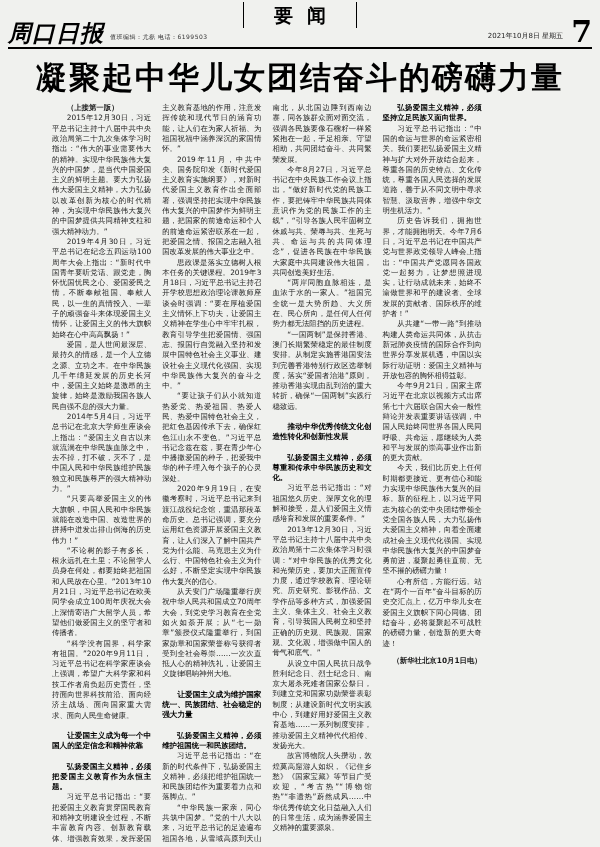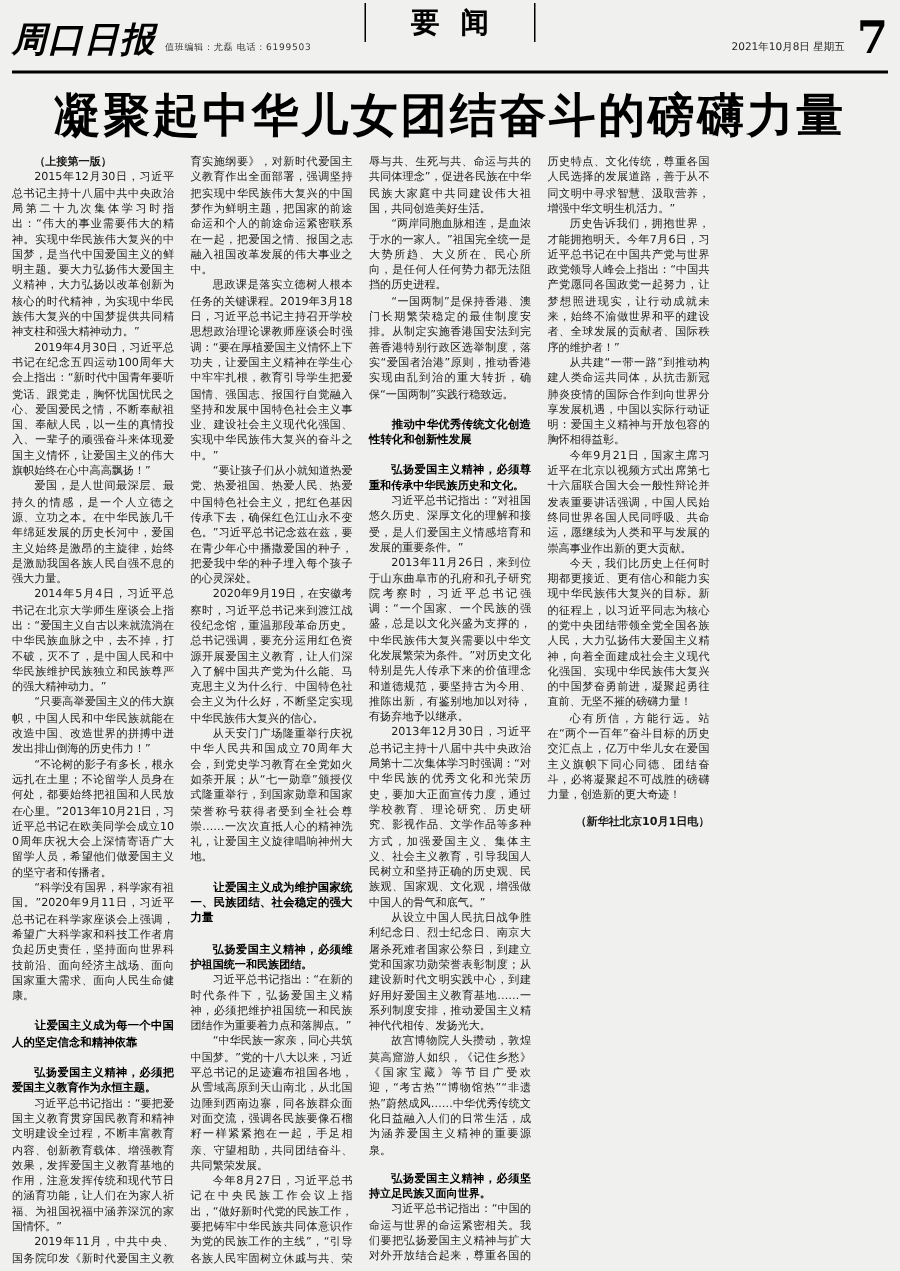--- a/index.html
+++ b/index.html
@@ -7,21 +7,21 @@
     width:600px; height:847px;
     background:#f0f1ee;
     font-family:"DejaVu Sans","Liberation Sans",sans-serif;
     color:#141414;
     overflow:hidden;
   }
   .page { padding:8px 8px 0 8px; width:584px; }
 
   
   .header {
-    display:flex; justify-content:space-between; align-items:center;
+    display:flex; justify-content:space-between; align-items:flex-end;
     height:36px; position:relative;
   }
   .mast { display:flex; align-items:flex-end; gap:6px; }
   .mast-name {
     font-family:"DejaVu Serif","Liberation Serif",serif;
     font-weight:bold; font-style:italic;
     font-size:23px; line-height:1; letter-spacing:1px; color:#000;
   }
   .mast-info { font-size:6px; color:#333; padding-bottom:2px; letter-spacing:0.5px; }
   .section {
@@ -48,21 +48,21 @@
     font-family:"DejaVu Serif","Liberation Serif",serif;
     font-size:31px; font-weight:700; letter-spacing:2px;
     text-align:center; color:#000; line-height:1.1;
   }
 
   
   .columns {
     column-count:5; column-gap:11px; column-fill:auto;
     height:742px; overflow:hidden;
     font-size:7.4px; line-height:10.3px;
-    text-align:justify; color:#1a1a1a;
+    text-align:justify; color:#1a1a1a;margin-left:44px;
   }
   .blk { margin:0; text-indent:2em; word-break:break-all; }
   h3.blk { font-size:7.6px; }
   .blk-subhead { font-weight:bold; margin:10px 0; color:#000; }
   .blk-lead { font-weight:bold; margin-top:9px; color:#000; }
   .blk-note { font-weight:bold; }
   .blk-sign { text-align:right; text-indent:0; font-weight:bold; margin-top:7px; }
 </style>
 </head>
 <body>
@@ -109,21 +109,20 @@
       <h3 class="blk blk-subhead">让爱国主义成为维护国家统一、民族团结、社会稳定的强大力量</h3>
       <p class="blk blk-lead">弘扬爱国主义精神，必须维护祖国统一和民族团结。</p>
       <p class="blk blk-p">习近平总书记指出：“在新的时代条件下，弘扬爱国主义精神，必须把维护祖国统一和民族团结作为重要着力点和落脚点。”</p>
       <p class="blk blk-p">“中华民族一家亲，同心共筑中国梦。”党的十八大以来，习近平总书记的足迹遍布祖国各地，从雪域高原到天山南北，从北国边陲到西南边寨，同各族群众面对面交流，强调各民族要像石榴籽一样紧紧抱在一起，手足相亲、守望相助，共同团结奋斗、共同繁荣发展。</p>
       <p class="blk blk-p">今年8月27日，习近平总书记在中央民族工作会议上指出，“做好新时代党的民族工作，要把铸牢中华民族共同体意识作为党的民族工作的主线”，“引导各族人民牢固树立休戚与共、荣辱与共、生死与共、命运与共的共同体理念”，促进各民族在中华民族大家庭中共同建设伟大祖国，共同创造美好生活。</p>
       <p class="blk blk-p">“两岸同胞血脉相连，是血浓于水的一家人。”祖国完全统一是大势所趋、大义所在、民心所向，是任何人任何势力都无法阻挡的历史进程。</p>
       <p class="blk blk-p">“一国两制”是保持香港、澳门长期繁荣稳定的最佳制度安排。从制定实施香港国安法到完善香港特别行政区选举制度，落实“爱国者治港”原则，推动香港实现由乱到治的重大转折，确保“一国两制”实践行稳致远。</p>
       <h3 class="blk blk-subhead">推动中华优秀传统文化创造性转化和创新性发展</h3>
       <p class="blk blk-lead">弘扬爱国主义精神，必须尊重和传承中华民族历史和文化。</p>
       <p class="blk blk-p">习近平总书记指出：“对祖国悠久历史、深厚文化的理解和接受，是人们爱国主义情感培育和发展的重要条件。”</p>
-      <p class="blk blk-p">2013年11月26日，来到位于山东曲阜市的孔府和孔子研究院考察时，习近平总书记强调：“一个国家、一个民族的强盛，总是以文化兴盛为支撑的，中华民族伟大复兴需要以中华文化发展繁荣为条件。”对历史文化特别是先人传承下来的价值理念和道德规范，要坚持古为今用、推陈出新，有鉴别地加以对待，有扬弃地予以继承。</p>
       <p class="blk blk-p">2013年12月30日，习近平总书记主持十八届中共中央政治局第十二次集体学习时强调：“对中华民族的优秀文化和光荣历史，要加大正面宣传力度，通过学校教育、理论研究、历史研究、影视作品、文学作品等多种方式，加强爱国主义、集体主义、社会主义教育，引导我国人民树立和坚持正确的历史观、民族观、国家观、文化观，增强做中国人的骨气和底气。”</p>
       <p class="blk blk-p">从设立中国人民抗日战争胜利纪念日、烈士纪念日、南京大屠杀死难者国家公祭日，到建立党和国家功勋荣誉表彰制度；从建设新时代文明实践中心，到建好用好爱国主义教育基地……一系列制度安排，推动爱国主义精神代代相传、发扬光大。</p>
       <p class="blk blk-p">故宫博物院人头攒动，敦煌莫高窟游人如织，《记住乡愁》《国家宝藏》等节目广受欢迎，“考古热”“博物馆热”“非遗热”蔚然成风……中华优秀传统文化日益融入人们的日常生活，成为涵养爱国主义精神的重要源泉。</p>
       <p class="blk blk-lead">弘扬爱国主义精神，必须坚持立足民族又面向世界。</p>
       <p class="blk blk-p">习近平总书记指出：“中国的命运与世界的命运紧密相关。我们要把弘扬爱国主义精神与扩大对外开放结合起来，尊重各国的历史特点、文化传统，尊重各国人民选择的发展道路，善于从不同文明中寻求智慧、汲取营养，增强中华文明生机活力。”</p>
       <p class="blk blk-p">历史告诉我们，拥抱世界，才能拥抱明天。今年7月6日，习近平总书记在中国共产党与世界政党领导人峰会上指出：“中国共产党愿同各国政党一起努力，让梦想照进现实，让行动成就未来，始终不渝做世界和平的建设者、全球发展的贡献者、国际秩序的维护者！”</p>
       <p class="blk blk-p">从共建“一带一路”到推动构建人类命运共同体，从抗击新冠肺炎疫情的国际合作到向世界分享发展机遇，中国以实际行动证明：爱国主义精神与开放包容的胸怀相得益彰。</p>
       <p class="blk blk-p">今年9月21日，国家主席习近平在北京以视频方式出席第七十六届联合国大会一般性辩论并发表重要讲话强调，中国人民始终同世界各国人民同呼吸、共命运，愿继续为人类和平与发展的崇高事业作出新的更大贡献。</p>
       <p class="blk blk-p">今天，我们比历史上任何时期都更接近、更有信心和能力实现中华民族伟大复兴的目标。新的征程上，以习近平同志为核心的党中央团结带领全党全国各族人民，大力弘扬伟大爱国主义精神，向着全面建成社会主义现代化强国、实现中华民族伟大复兴的中国梦奋勇前进，凝聚起勇往直前、无坚不摧的磅礴力量！</p>
       <p class="blk blk-p">心有所信，方能行远。站在“两个一百年”奋斗目标的历史交汇点上，亿万中华儿女在爱国主义旗帜下同心同德、团结奋斗，必将凝聚起不可战胜的磅礴力量，创造新的更大奇迹！</p>

